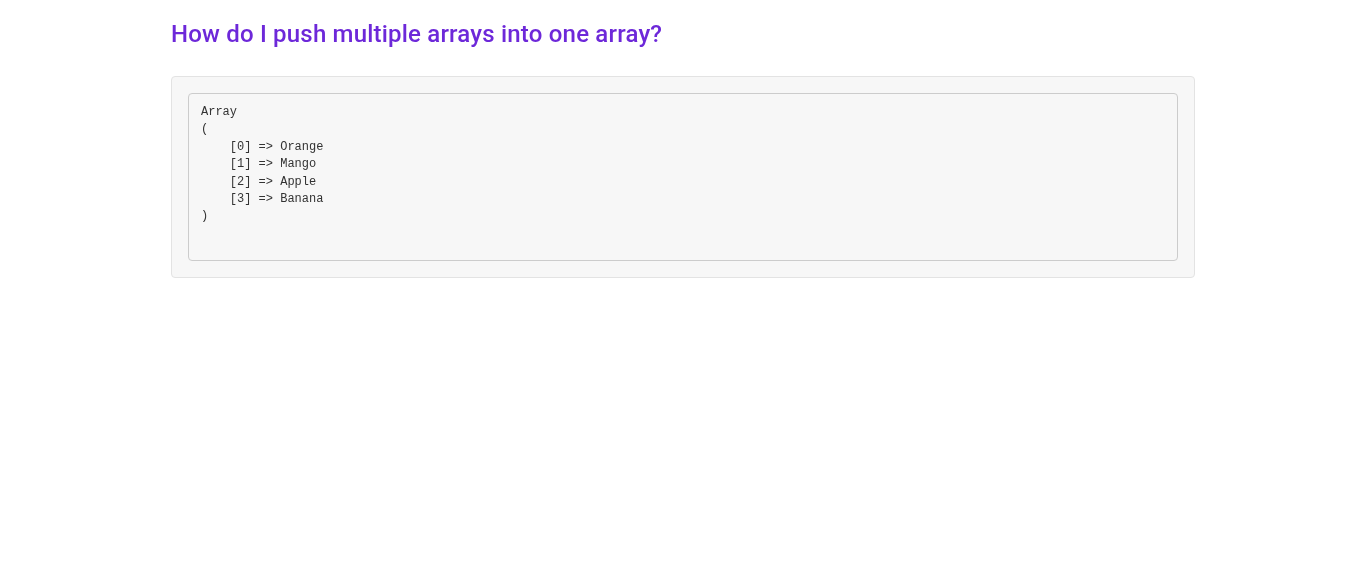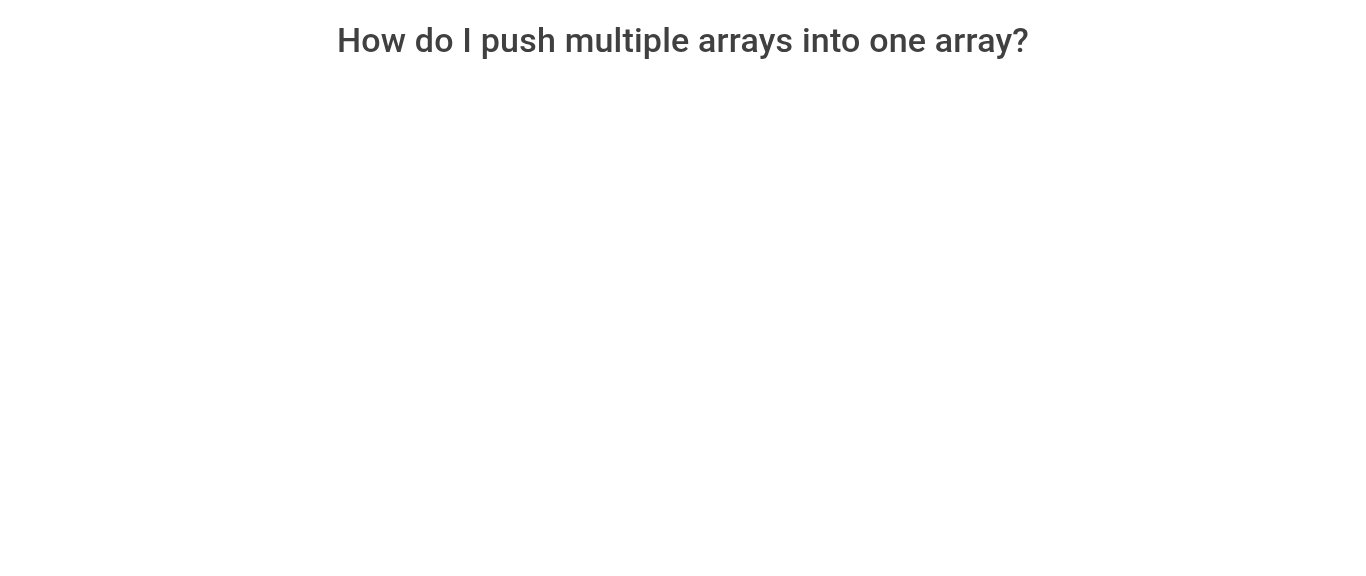--- a/index.html
+++ b/index.html
@@ -13,24 +13,23 @@
       color: #333333;
       width: 1366px;
       height: 576px;
       padding-top: 20px;
     }
     .container {
       max-width: 1024px;
       margin: 0 auto;
     }
     h1.page-title {
-      text-align: center;
-      font-size: 34px;
+      font-size: 24px;
       font-weight: 500;
-      color: #404040;
+      color: #6d28d9;
       margin-bottom: 28px;
       letter-spacing: 0.2px;
     }
     .well {
       background: #f7f7f7;
       border: 1px solid #e3e3e3;
       border-radius: 4px;
       padding: 16px;
     }
     pre.samp {
@@ -45,13 +44,22 @@
       white-space: pre;
       min-height: 168px;
     }
   </style>
 </head>
 <body>
 
 <div class="container">
   <h1 class="page-title">How do I push multiple arrays into one array?</h1>
 
+  <div class="well">
+    <pre class="samp">Array
+(
+    [0] =&gt; Orange
+    [1] =&gt; Mango
+    [2] =&gt; Apple
+    [3] =&gt; Banana
+)</pre>
+  </div>
 </div>
 
 </body></html>

